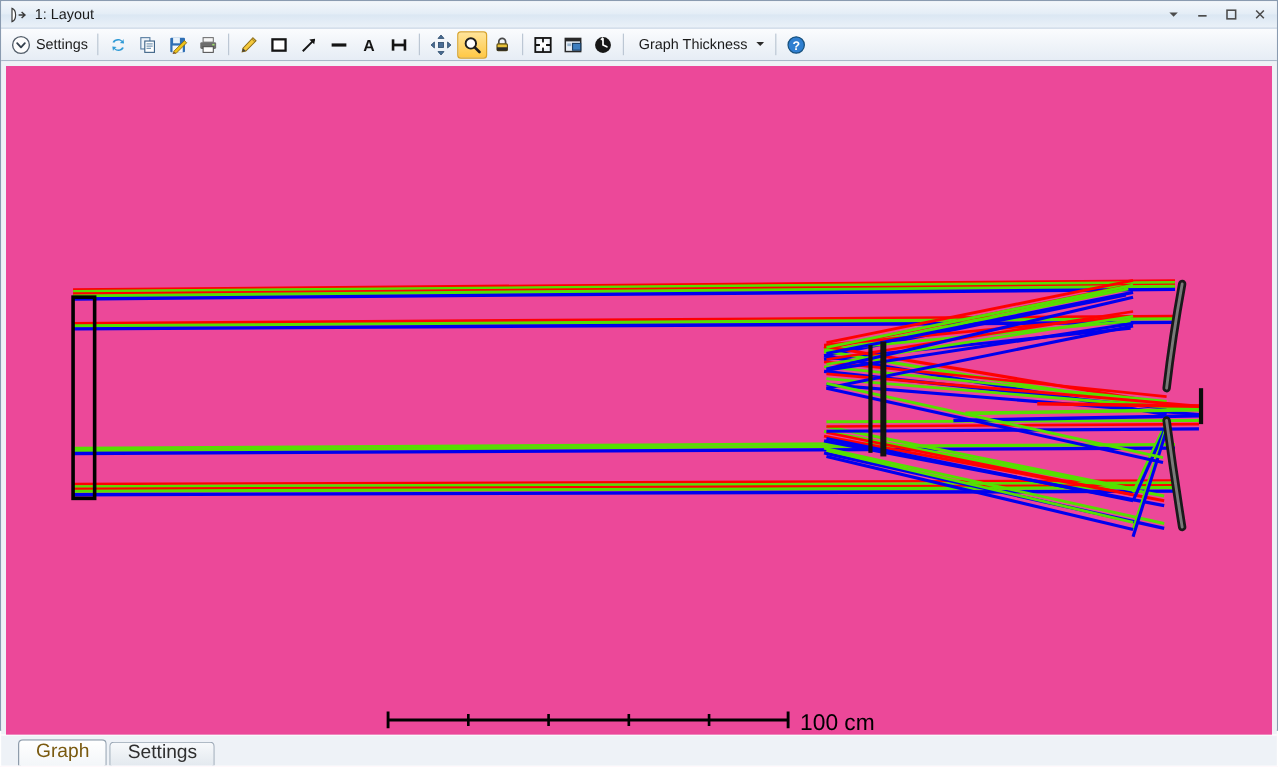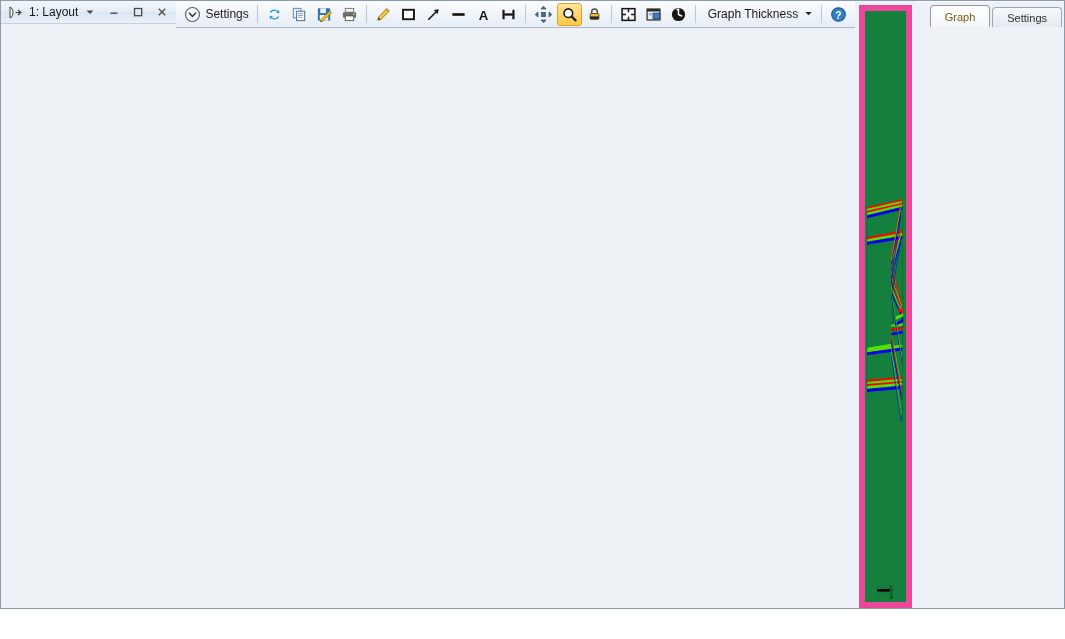--- a/index.html
+++ b/index.html
@@ -15,20 +15,21 @@
     overflow: hidden;
   }
   #app {
     position: relative;
     width: 1065px;
     height: 609px;
     background: #eef2f7;
     border: 1px solid #8a9bb0;
     box-sizing: border-box;
     display: flex;
+    flex-direction: column;
   }
 
   
   .titlebar {
     height: 23px;
     min-height: 23px;
     background: linear-gradient(to bottom, #f3f7fb 0%, #e4edf6 48%, #dbe7f3 52%, #eaf1f8 100%);
     border-bottom: 1px solid #c3d2e2;
     display: flex;
     align-items: center;
@@ -98,22 +99,22 @@
   .canvas-wrap {
     flex: 1;
     padding: 4px 4px 0 4px;
     box-sizing: border-box;
     background: #eef2f7;
   }
   .canvas {
     position: relative;
     width: 100%;
     height: 100%;
-    background: #15803d;
-    border: 6px solid #ec4899;
+    background: #ec4899;
+    border: 1px solid #ec4899;
     box-sizing: border-box;
     overflow: hidden;
   }
   .canvas svg { display: block; width: 100%; height: 100%; }
 
   
   .tabbar {
     height: 26px;
     min-height: 26px;
     background: #eef2f7;
@@ -121,21 +122,21 @@
     display: flex;
     align-items: flex-end;
     padding-left: 14px;
     box-sizing: border-box;
   }
   .tab {
     height: 20px;
     padding: 0 14px;
     display: flex;
     align-items: center;
-    font-size: 11px;
+    font-size: 16px;
     color: #4a3a1a;
     border: 1px solid #9aa7b5;
     border-bottom: none;
     border-radius: 4px 4px 0 0;
     margin-right: 2px;
     background: linear-gradient(to bottom, #f7f9fb, #e3e9ef);
     box-sizing: border-box;
   }
   .tab.active {
     background: linear-gradient(to bottom, #ffffff, #f3f6f9);

